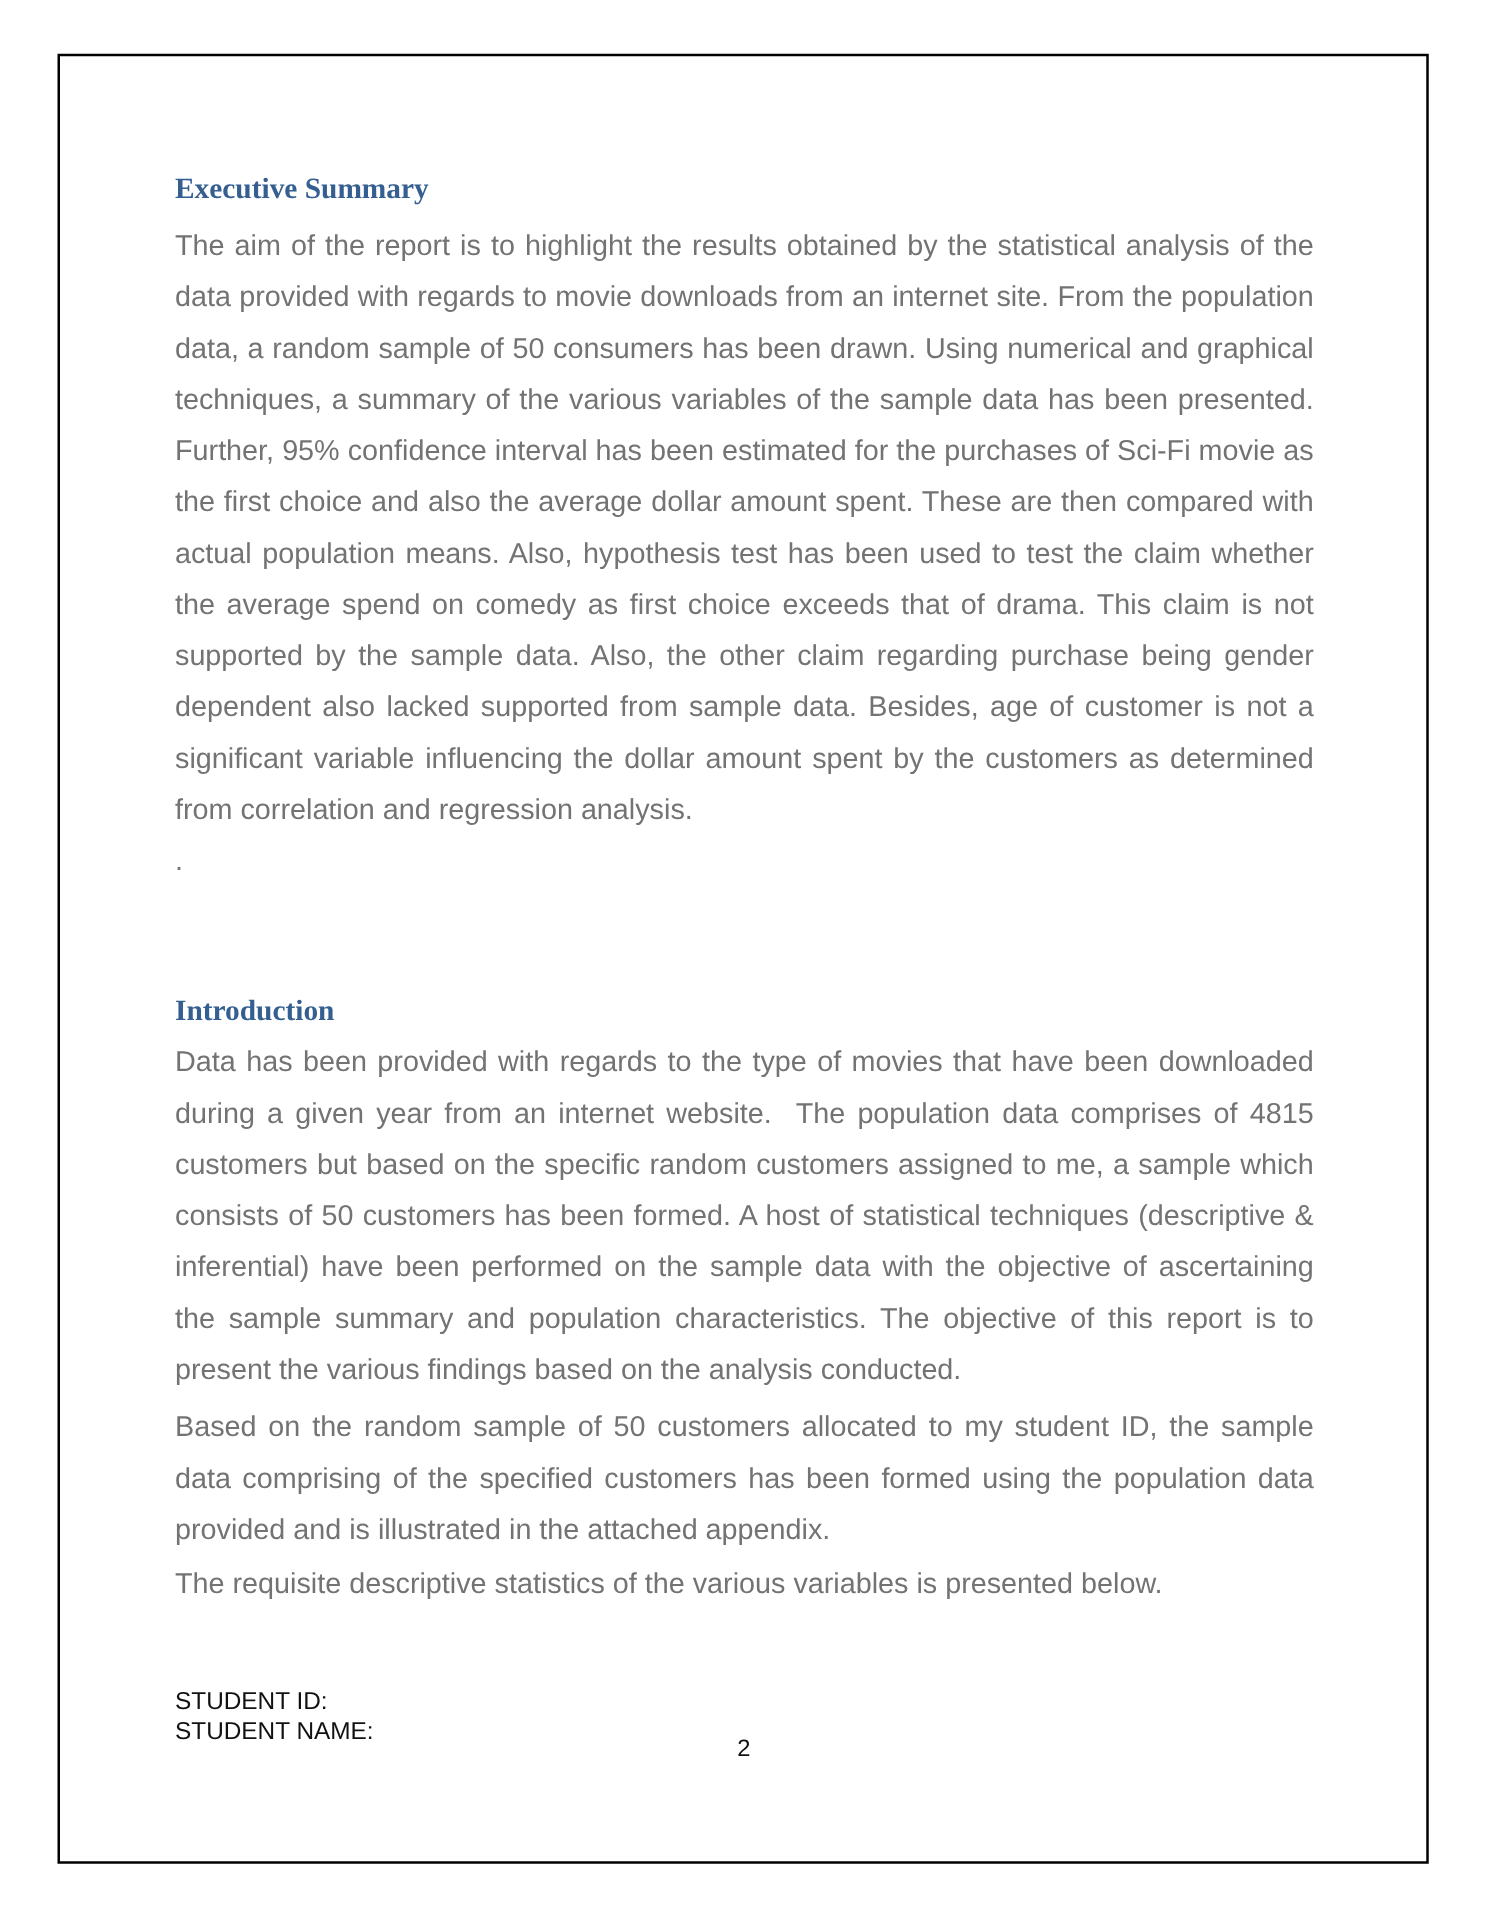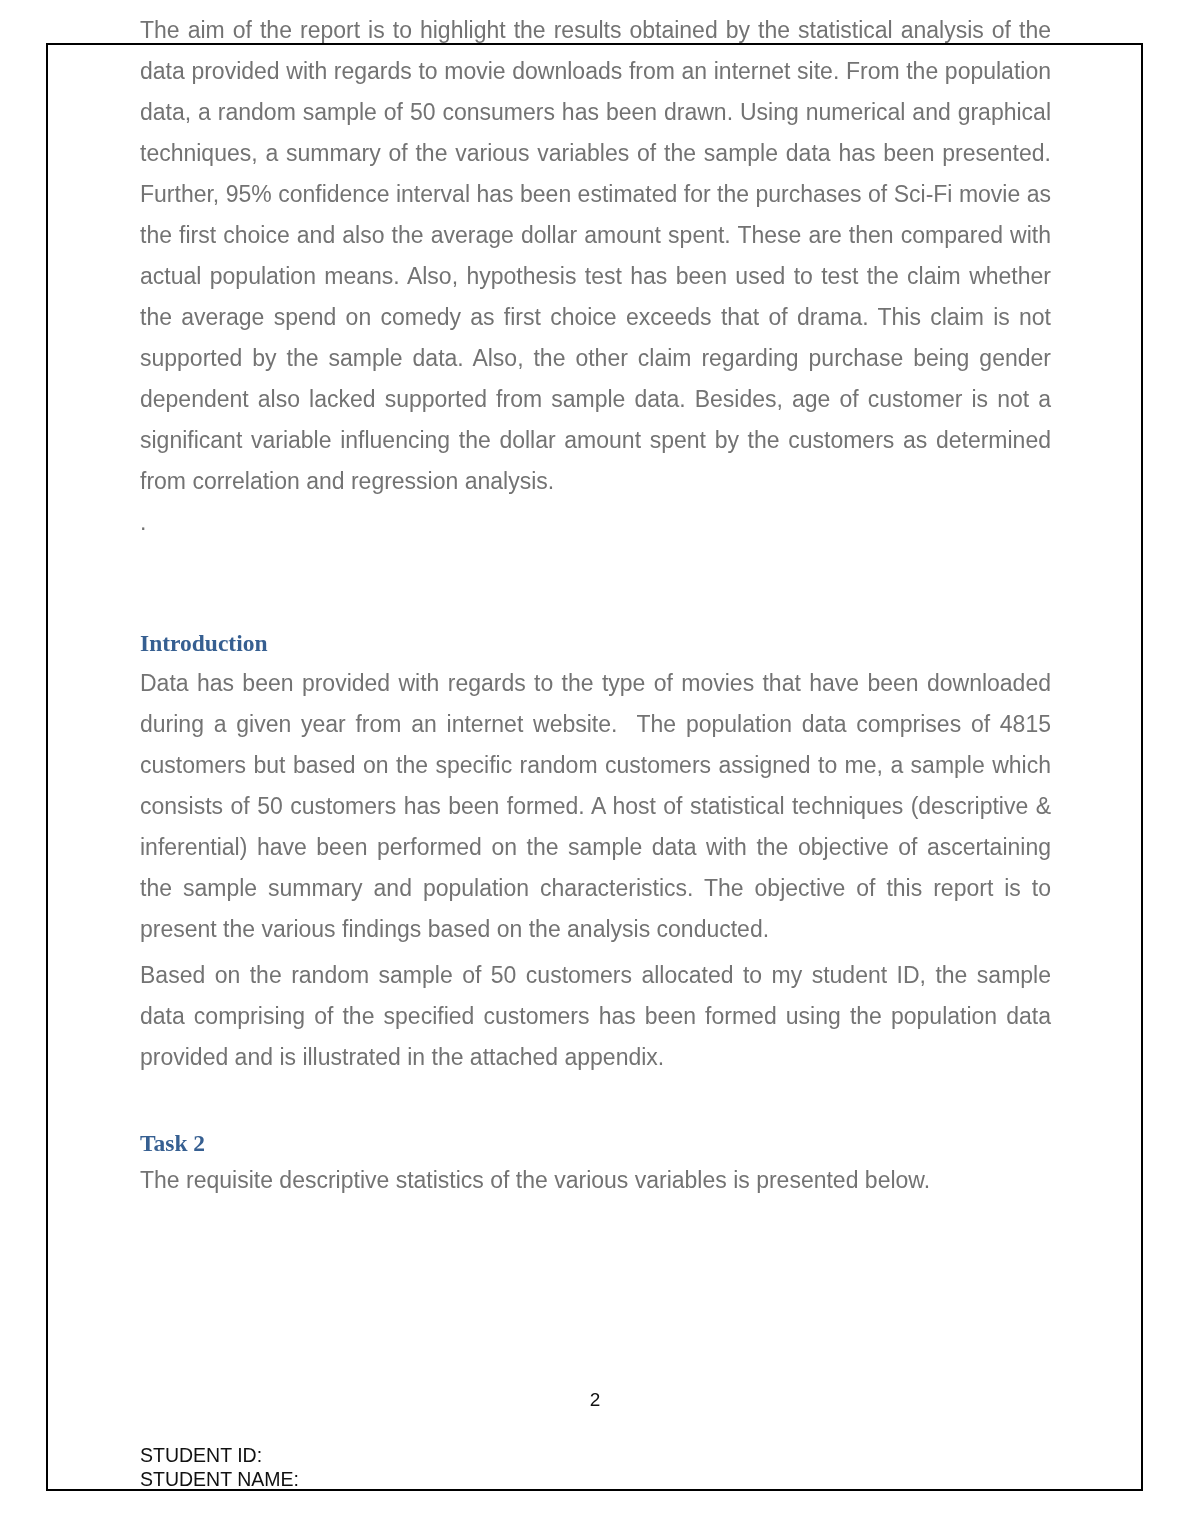--- a/index.html
+++ b/index.html
@@ -62,48 +62,48 @@
     width: 100%;
     text-align: center;
     font-family: "Liberation Sans", sans-serif;
     font-size: 19px;
     line-height: 23px;
     color: #111111;
   }
   .footer-block {
     position: absolute;
     left: 140px;
-    top: 1444px;
+    top: 1350px;
     font-family: "Liberation Sans", sans-serif;
     font-size: 19.5px;
     line-height: 23.5px;
     color: #111111;
   }
 </style>
 </head>
 <body>
 
 <div class="page">
   <div class="page-border"></div>
 
   <div class="content">
 
+    <h2 class="doc-heading" id="h-exec">Executive Summary</h2>
 
     <p class="body-para justified" id="p-exec">The aim of the report is to highlight the results obtained by the statistical analysis of the data provided with regards to movie downloads from an internet site. From the population data, a random sample of 50 consumers has been drawn. Using numerical and graphical techniques, a summary of the various variables of the sample data has been presented. Further, 95% confidence interval has been estimated for the purchases of Sci-Fi movie as the first choice and also the average dollar amount spent. These are then compared with actual population means. Also, hypothesis test has been used to test the claim whether the average spend on comedy as first choice exceeds that of drama. This claim is not supported by the sample data. Also, the other claim regarding purchase being gender dependent also lacked supported from sample data. Besides, age of customer is not a significant variable influencing the dollar amount spent by the customers as determined from correlation and regression analysis.</p>
 
     <p class="body-para" id="p-dot">.</p>
 
     <h2 class="doc-heading" id="h-intro">Introduction</h2>
 
     <p class="body-para justified" id="p-intro">Data has been provided with regards to the type of movies that have been downloaded during a given year from an internet website.&nbsp; The population data comprises of 4815 customers but based on the specific random customers assigned to me, a sample which consists of 50 customers has been formed. A host of statistical techniques (descriptive &amp; inferential) have been performed on the sample data with the objective of ascertaining the sample summary and population characteristics. The objective of this report is to present the various findings based on the analysis conducted.</p>
 
 
     <p class="body-para justified" id="p-task1">Based on the random sample of 50 customers allocated to my student ID, the sample data comprising of the specified customers has been formed using the population data provided and is illustrated in the attached appendix.</p>
 
-    <h2 class="doc-heading" id="h-task2">Task 2</h2>
 
     <p class="body-para" id="p-task2">The requisite descriptive statistics of the various variables is presented below.</p>
 
   </div>
 
   <div class="page-number">2</div>
 
   <div class="footer-block">
     <div>STUDENT ID:</div>
     <div>STUDENT NAME:</div>

